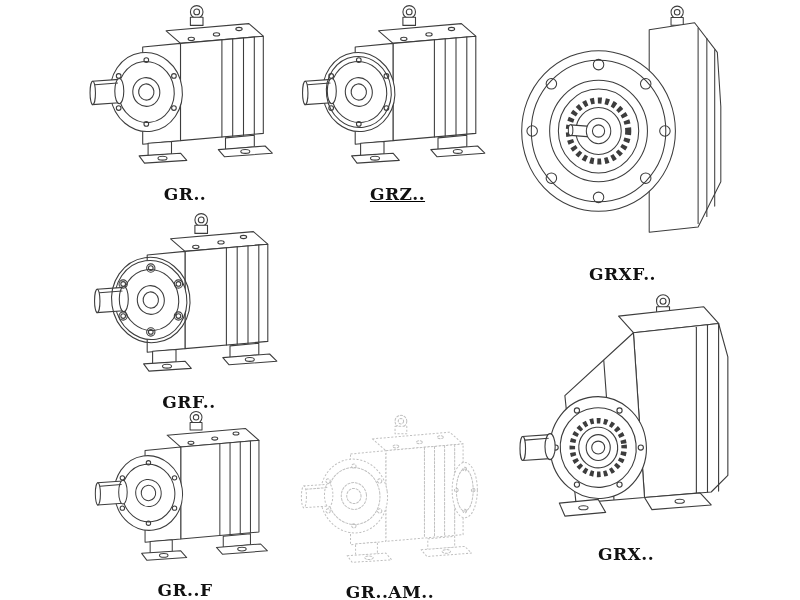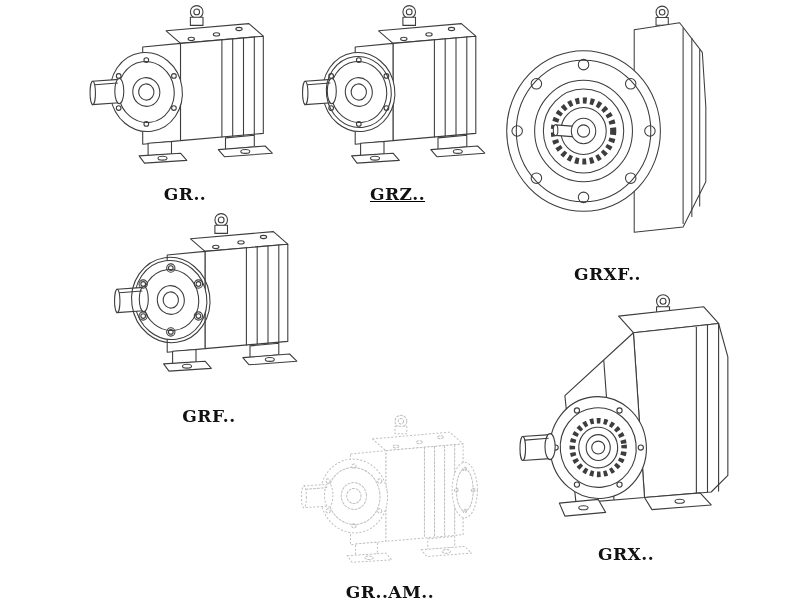--- a/index.html
+++ b/index.html
@@ -149,28 +149,28 @@
   <figure class="cell" style="left:300px; top:2px; width:195px;text-decoration:underline;">
     <svg class="drawing" width="195" height="180" viewBox="0 0 210 200">
       <use href="#gb-inline"></use>
       <g transform="rotate(-8 62 100)">
           <ellipse class="s" cx="62" cy="100" rx="36" ry="39.5"></ellipse>
         </g>
     </svg>
     <figcaption class="label">GRZ..</figcaption>
   </figure>
 
-  <figure class="cell" style="left:495px; top:0px; width:225px;">
+  <figure class="cell" style="left:510px; top:0px; width:225px;">
     <svg class="drawing" width="218" height="262" viewBox="0 0 240 300">
       <use href="#gb-grxf"></use>
     </svg>
     <figcaption class="label">GRXF..</figcaption>
   </figure>
 
-  <figure class="cell" style="left:104px; top:210px; width:210px;gap:14px;">
+  <figure class="cell" style="left:84px; top:210px; width:210px;">
     <svg class="drawing" width="205" height="180" viewBox="0 0 210 200">
       <use href="#gb-inline"></use>
       <g transform="rotate(-8 62 100)">
           <ellipse class="s" cx="62" cy="100" rx="43.5" ry="47.5"></ellipse>
         </g>
       <circle class="s" cx="92.7" cy="82.2" r="4.6"></circle>
       <circle class="s" cx="62" cy="64.5" r="4.6"></circle>
       <circle class="s" cx="31.3" cy="82.2" r="4.6"></circle>
       <circle class="s" cx="31.3" cy="117.8" r="4.6"></circle>
       <circle class="s" cx="62" cy="135.5" r="4.6"></circle>
@@ -180,20 +180,26 @@
   </figure>
 
 
   <figure class="cell" style="left:495px; top:292px; width:262px;">
     <svg class="drawing" width="260" height="250" viewBox="0 0 260 270">
       <use href="#gb-grx"></use>
     </svg>
     <figcaption class="label">GRX..</figcaption>
   </figure>
 
+  <figure class="cell" style="left:85px; top:408px; width:200px;">
+    <svg class="drawing" width="200" height="170" viewBox="0 0 210 200">
+      <use href="#gb-inline"></use>
+    </svg>
+    <figcaption class="label">GR..F</figcaption>
+  </figure>
 
   <figure class="cell" style="left:295px; top:412px; width:190px;">
     <svg class="drawing phantom" width="190" height="168" viewBox="0 0 210 200">
       <use href="#gb-inline"></use>
       <ellipse class="f" cx="194" cy="93" rx="15" ry="33"></ellipse>
       <ellipse class="s" cx="194" cy="93" rx="10" ry="25"></ellipse>
       <circle class="s" cx="194" cy="68" r="2.2"></circle>
       <circle class="s" cx="194" cy="118" r="2.2"></circle>
       <circle class="s" cx="184" cy="93" r="2.2"></circle>
       <circle class="s" cx="204" cy="93" r="2.2"></circle>

